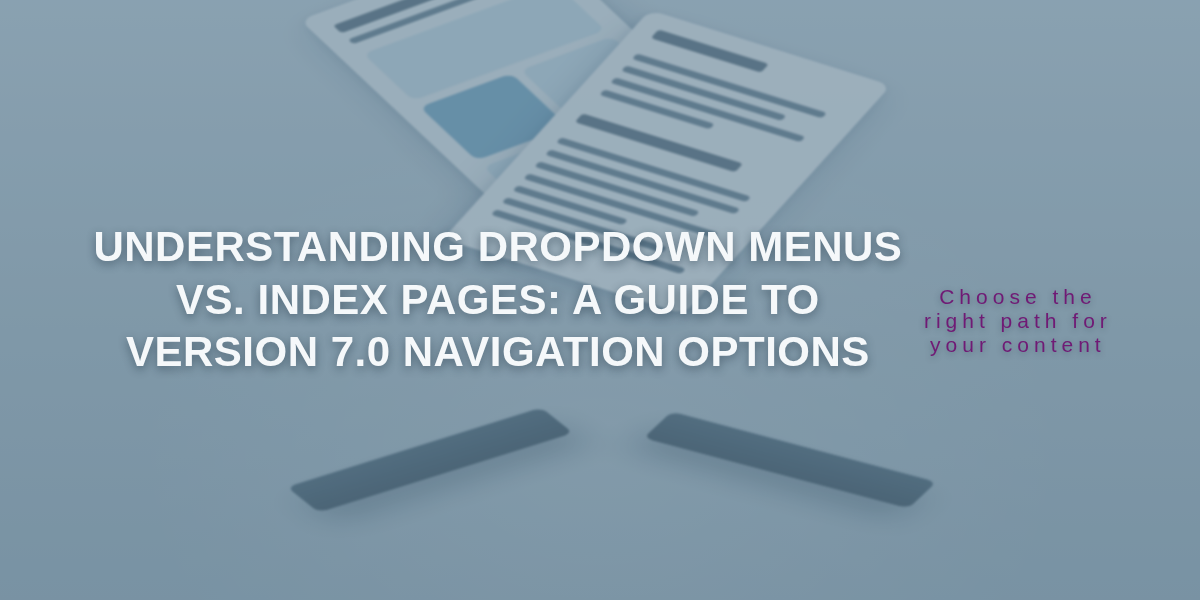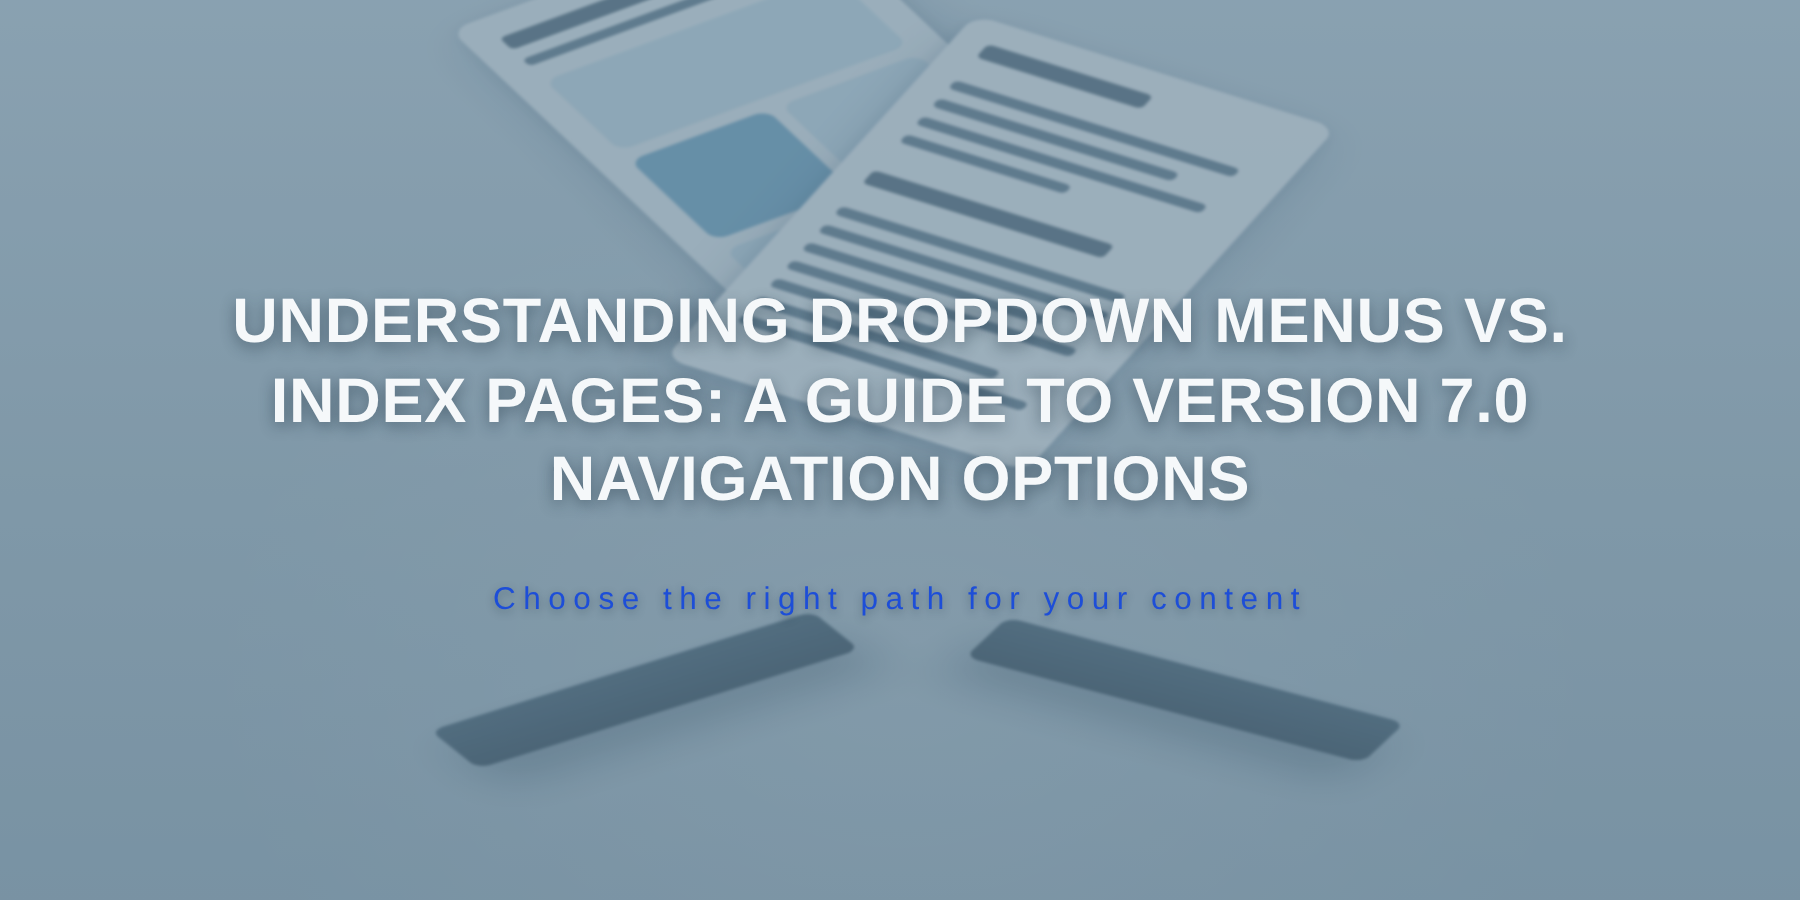--- a/index.html
+++ b/index.html
@@ -94,39 +94,39 @@
     position:absolute; inset:0;
     background: rgba(90,120,140,0.55);
     backdrop-filter: blur(0.5px);
   }
 
   
   .hero {
     position:absolute;
     inset:0;
     display:flex;
-    flex-direction:column;
+    flex-direction:row;
     align-items:center;
     justify-content:center;
     text-align:center;
     padding:0 80px;
   }
   .hero h1 {
     color:#f5f8fa;
     font-weight:800;
     font-size:42px;
     line-height:1.25;
     letter-spacing:0.5px;
     text-transform:uppercase;
     text-shadow:0 3px 10px rgba(20,40,55,0.45);
     max-width:920px;
   }
   .hero p {
     margin-top:42px;
-    color:#1d4ed8;
+    color:#701a75;
     font-size:21px;
     letter-spacing:5px;
     font-weight:400;
     text-shadow:0 2px 6px rgba(20,40,55,0.35);
   }
 </style>
 </head>
 <body>
 
 <div class="floor"></div>

